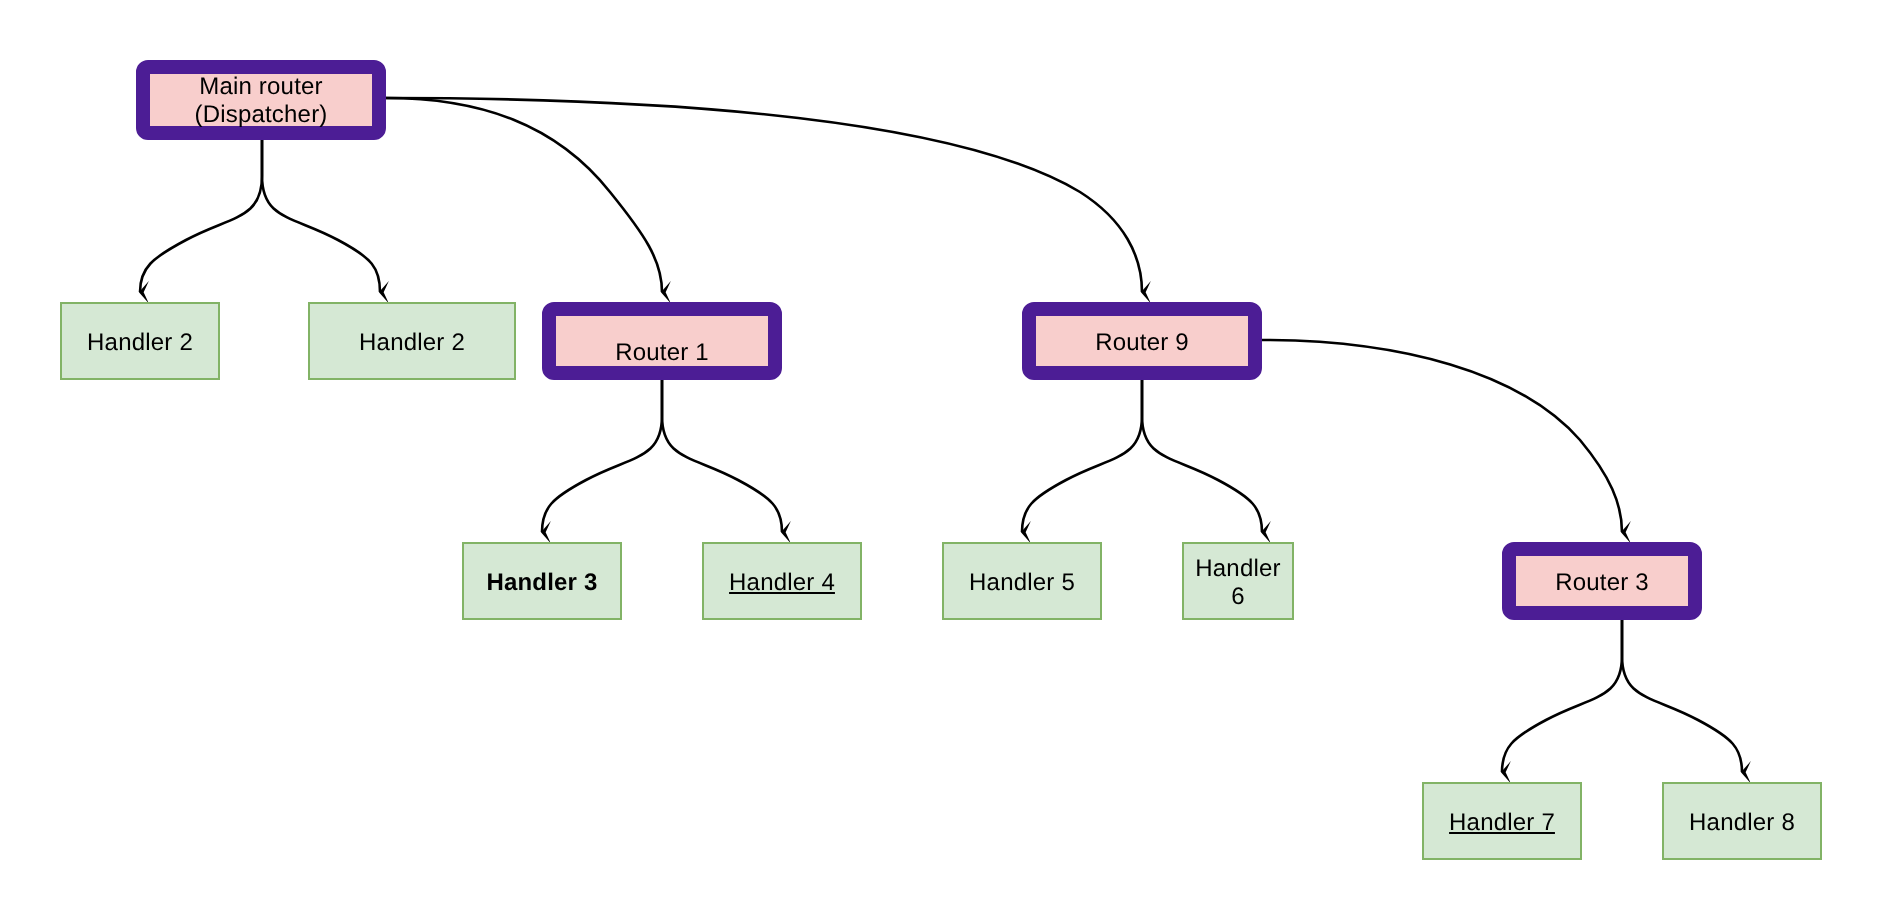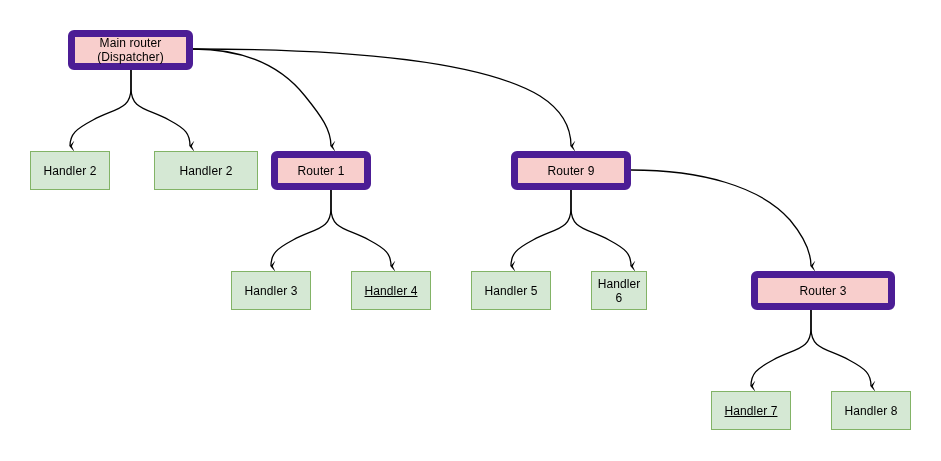--- a/index.html
+++ b/index.html
@@ -83,39 +83,39 @@
       <div class="node node-router" style="left: 68px; top: 30px; width: 125px; height: 40px;">
         <span class="node-label">Main router
 (Dispatcher)</span>
       </div>
       <div class="node node-handler" style="left: 30px; top: 151px; width: 80px; height: 39px;">
         <span class="node-label">Handler 2</span>
       </div>
       <div class="node node-handler" style="left: 154px; top: 151px; width: 104px; height: 39px;">
         <span class="node-label">Handler 2</span>
       </div>
-      <div class="node node-router" style="left: 271px; top: 151px; width: 100px; height: 39px;">
+      <div class="node node-router" style="left: 271px; top: 151px; width: 120px; height: 39px; align-items: flex-end;">
         <span class="node-label">Router 1</span>
       </div>
       <div class="node node-router" style="left: 511px; top: 151px; width: 120px; height: 39px;">
         <span class="node-label">Router 9</span>
       </div>
-      <div class="node node-handler" style="left: 231px; top: 271px; width: 80px; height: 39px;">
+      <div class="node node-handler" style="left: 231px; top: 271px; width: 80px; height: 39px; font-weight: bold;">
         <span class="node-label">Handler 3</span>
       </div>
       <div class="node node-handler" style="left: 351px; top: 271px; width: 80px; height: 39px; text-decoration: underline;">
         <span class="node-label">Handler 4</span>
       </div>
       <div class="node node-handler" style="left: 471px; top: 271px; width: 80px; height: 39px;">
         <span class="node-label">Handler 5</span>
       </div>
       <div class="node node-handler" style="left: 591px; top: 271px; width: 56px; height: 39px;">
         <span class="node-label">Handler 6</span>
       </div>
-      <div class="node node-router" style="left: 751px; top: 271px; width: 144px; height: 39px;">
+      <div class="node node-router" style="left: 751px; top: 271px; width: 100px; height: 39px;">
         <span class="node-label">Router 3</span>
       </div>
       <div class="node node-handler" style="left: 711px; top: 391px; width: 80px; height: 39px; text-decoration: underline;">
         <span class="node-label">Handler 7</span>
       </div>
       <div class="node node-handler" style="left: 831px; top: 391px; width: 80px; height: 39px;">
         <span class="node-label">Handler 8</span>
       </div>
     </div>
 

